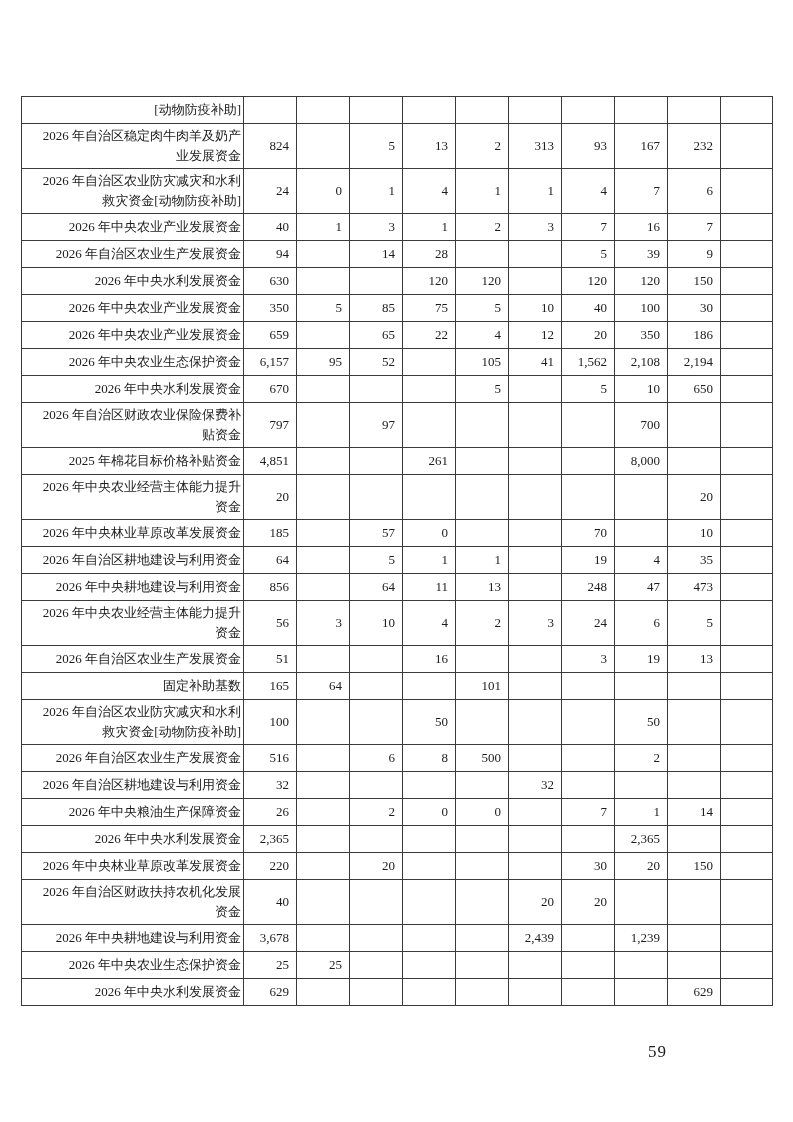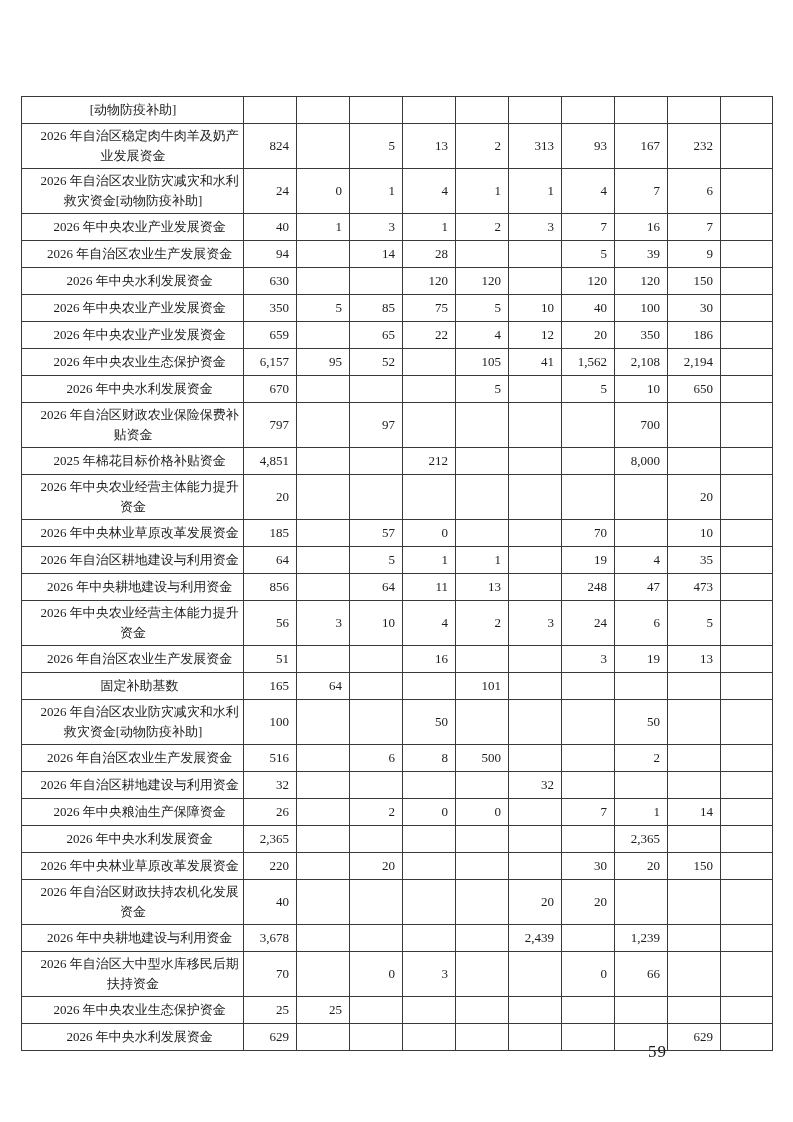--- a/index.html
+++ b/index.html
@@ -28,21 +28,21 @@
     overflow: hidden;
   }
   table.budget tr { height: 27px; }
   col.c-label { width: 222px; }
   col.c-num   { width: 53px; }
   col.c-last  { width: 52px; }
   td.label-cell {
     padding: 2px 2px 2px 3px;
     text-indent: 13px;
     line-height: 20px;
-    text-align: center;
+    text-align: right;
     word-break: break-all;
   }
   td.label-cell.no-indent { text-indent: 0; }
   td.num-cell {
     text-align: right;
     padding: 0 7px 0 1px;
     line-height: 20px;
     font-family: "Liberation Serif", "DejaVu Serif", serif;
   }
   .page-number {
@@ -215,21 +215,21 @@
           <td class="num-cell"></td>
           <td class="num-cell">700</td>
           <td class="num-cell"></td>
           <td class="num-cell"></td>
         </tr>
         <tr>
           <td class="label-cell">2025 年棉花目标价格补贴资金</td>
           <td class="num-cell">4,851</td>
           <td class="num-cell"></td>
           <td class="num-cell"></td>
-          <td class="num-cell">212</td>
+          <td class="num-cell">261</td>
           <td class="num-cell"></td>
           <td class="num-cell"></td>
           <td class="num-cell"></td>
           <td class="num-cell">8,000</td>
           <td class="num-cell"></td>
           <td class="num-cell"></td>
         </tr>
         <tr>
           <td class="label-cell">2026 年中央农业经营主体能力提升资金</td>
           <td class="num-cell">20</td>
@@ -419,33 +419,20 @@
           <td class="num-cell"></td>
           <td class="num-cell"></td>
           <td class="num-cell"></td>
           <td class="num-cell">2,439</td>
           <td class="num-cell"></td>
           <td class="num-cell">1,239</td>
           <td class="num-cell"></td>
           <td class="num-cell"></td>
         </tr>
         <tr>
-          <td class="label-cell">2026 年自治区大中型水库移民后期扶持资金</td>
-          <td class="num-cell">70</td>
-          <td class="num-cell"></td>
-          <td class="num-cell">0</td>
-          <td class="num-cell">3</td>
-          <td class="num-cell"></td>
-          <td class="num-cell"></td>
-          <td class="num-cell">0</td>
-          <td class="num-cell">66</td>
-          <td class="num-cell"></td>
-          <td class="num-cell"></td>
-        </tr>
-        <tr>
           <td class="label-cell">2026 年中央农业生态保护资金</td>
           <td class="num-cell">25</td>
           <td class="num-cell">25</td>
           <td class="num-cell"></td>
           <td class="num-cell"></td>
           <td class="num-cell"></td>
           <td class="num-cell"></td>
           <td class="num-cell"></td>
           <td class="num-cell"></td>
           <td class="num-cell"></td>

